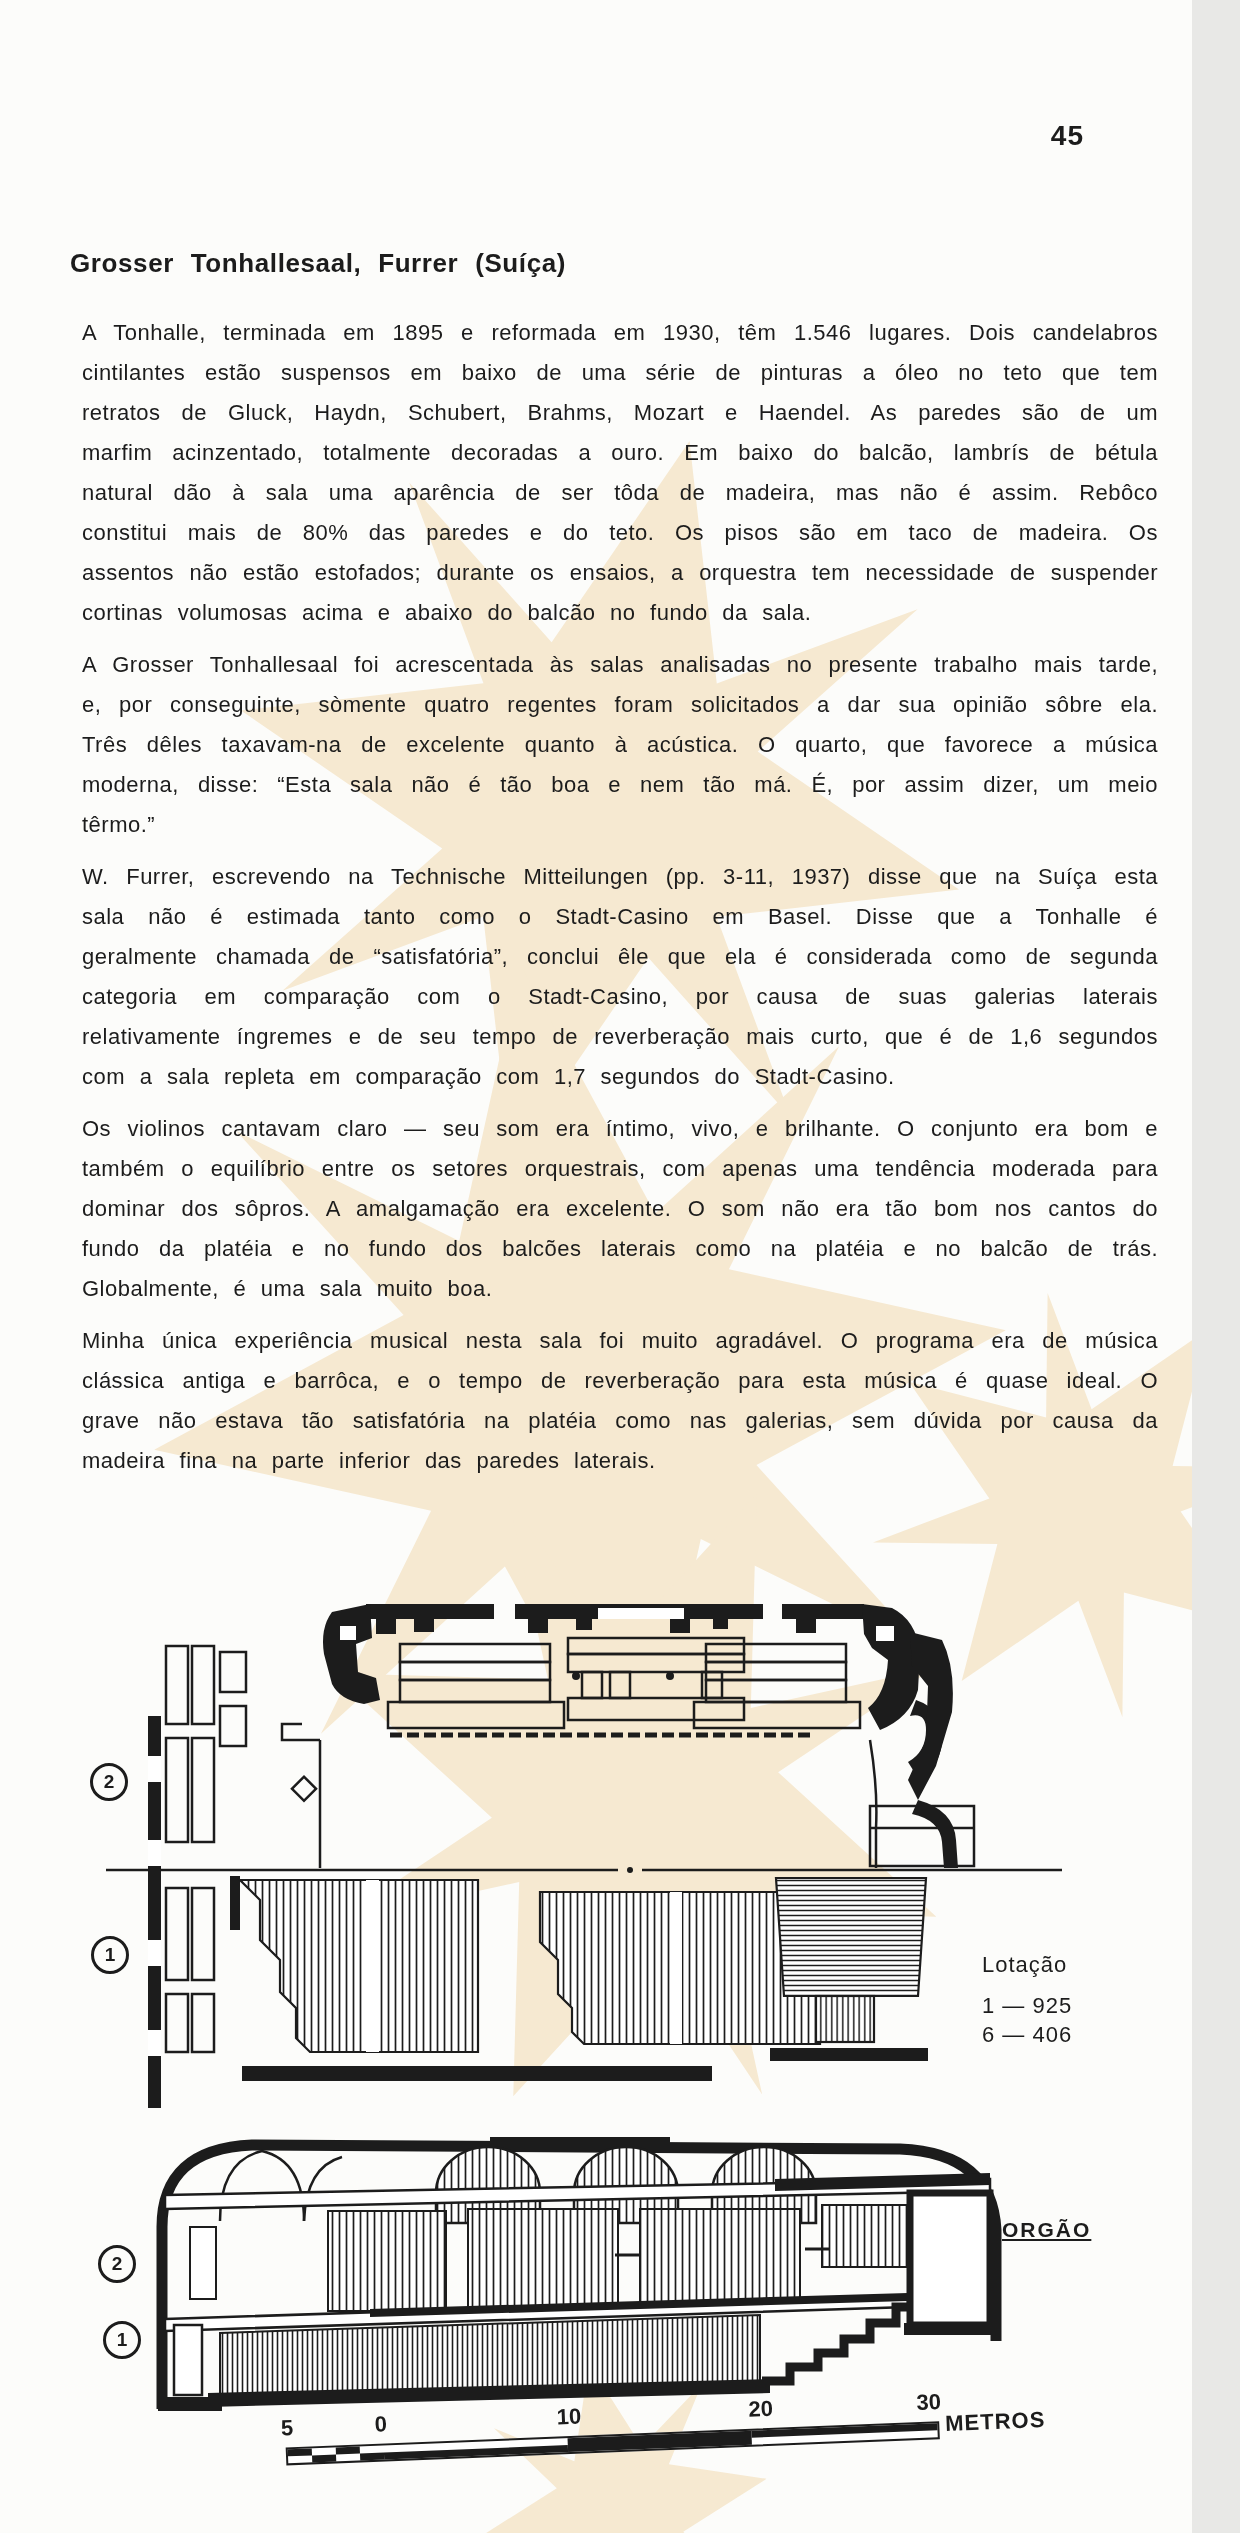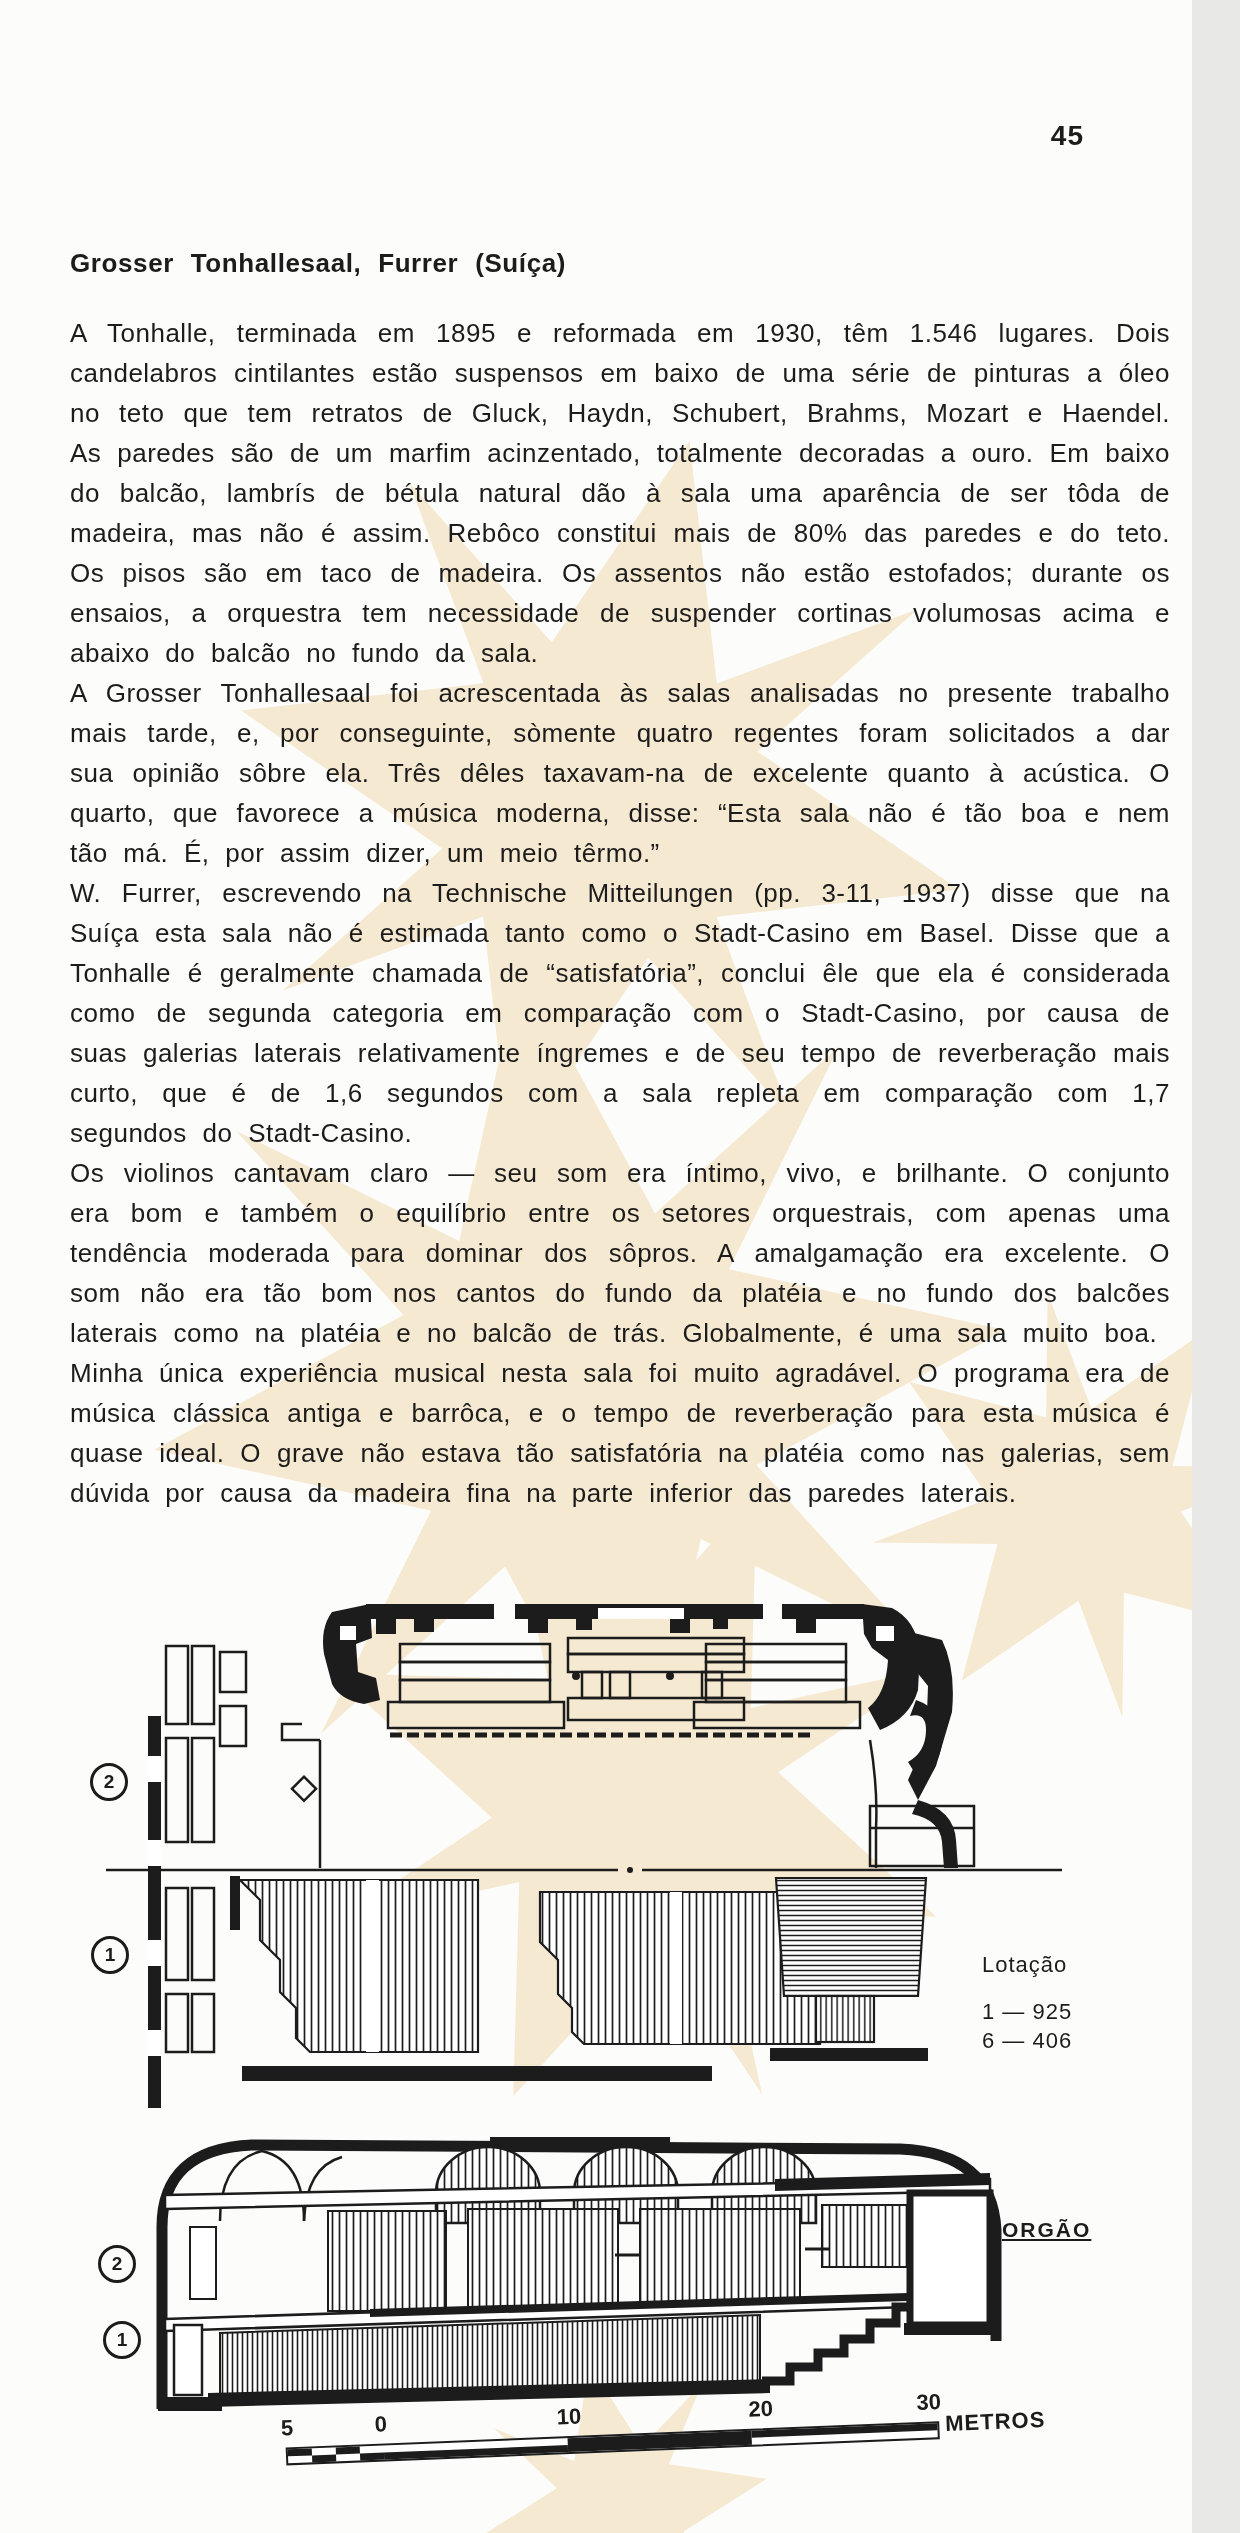--- a/index.html
+++ b/index.html
@@ -30,37 +30,37 @@
     font-size:28px;font-weight:bold;letter-spacing:1px;
   }
   .article{
     position:absolute;z-index:2;left:70px;top:248px;width:1100px;
   }
   .article h1{
     font-size:26px;font-weight:bold;margin:0 0 34px 0;
     letter-spacing:.6px;word-spacing:9px;
   }
   .article p{
-    margin:0;font-size:26px;line-height:40px;
+    margin:12px;font-size:22px;line-height:40px;
     letter-spacing:.5px;word-spacing:8px;text-align:justify;
   }
   
   .fig{position:absolute;z-index:2;}
   svg{display:block;}
   .badge{
     position:absolute;z-index:3;
     width:32px;height:32px;border:3px solid var(--ink);border-radius:50%;
     display:flex;align-items:center;justify-content:center;
     font-size:19px;font-weight:bold;background:transparent;
   }
   .legend{
     position:absolute;z-index:3;left:982px;top:1950px;
     font-size:22px;line-height:29px;letter-spacing:1px;
   }
-  .legend .t{margin-bottom:18px;}
+  .legend .t{margin-bottom:12px;}
   .organ{
     position:absolute;z-index:3;left:1002px;top:2218px;
     font-size:21px;font-weight:bold;letter-spacing:2px;text-decoration:underline;
   }
   
   .scalebar{
     position:absolute;z-index:3;left:272px;top:2416px;width:780px;height:80px;
     transform:rotate(-2.3deg);transform-origin:left center;
     font-size:22px;font-weight:bold;
   }

